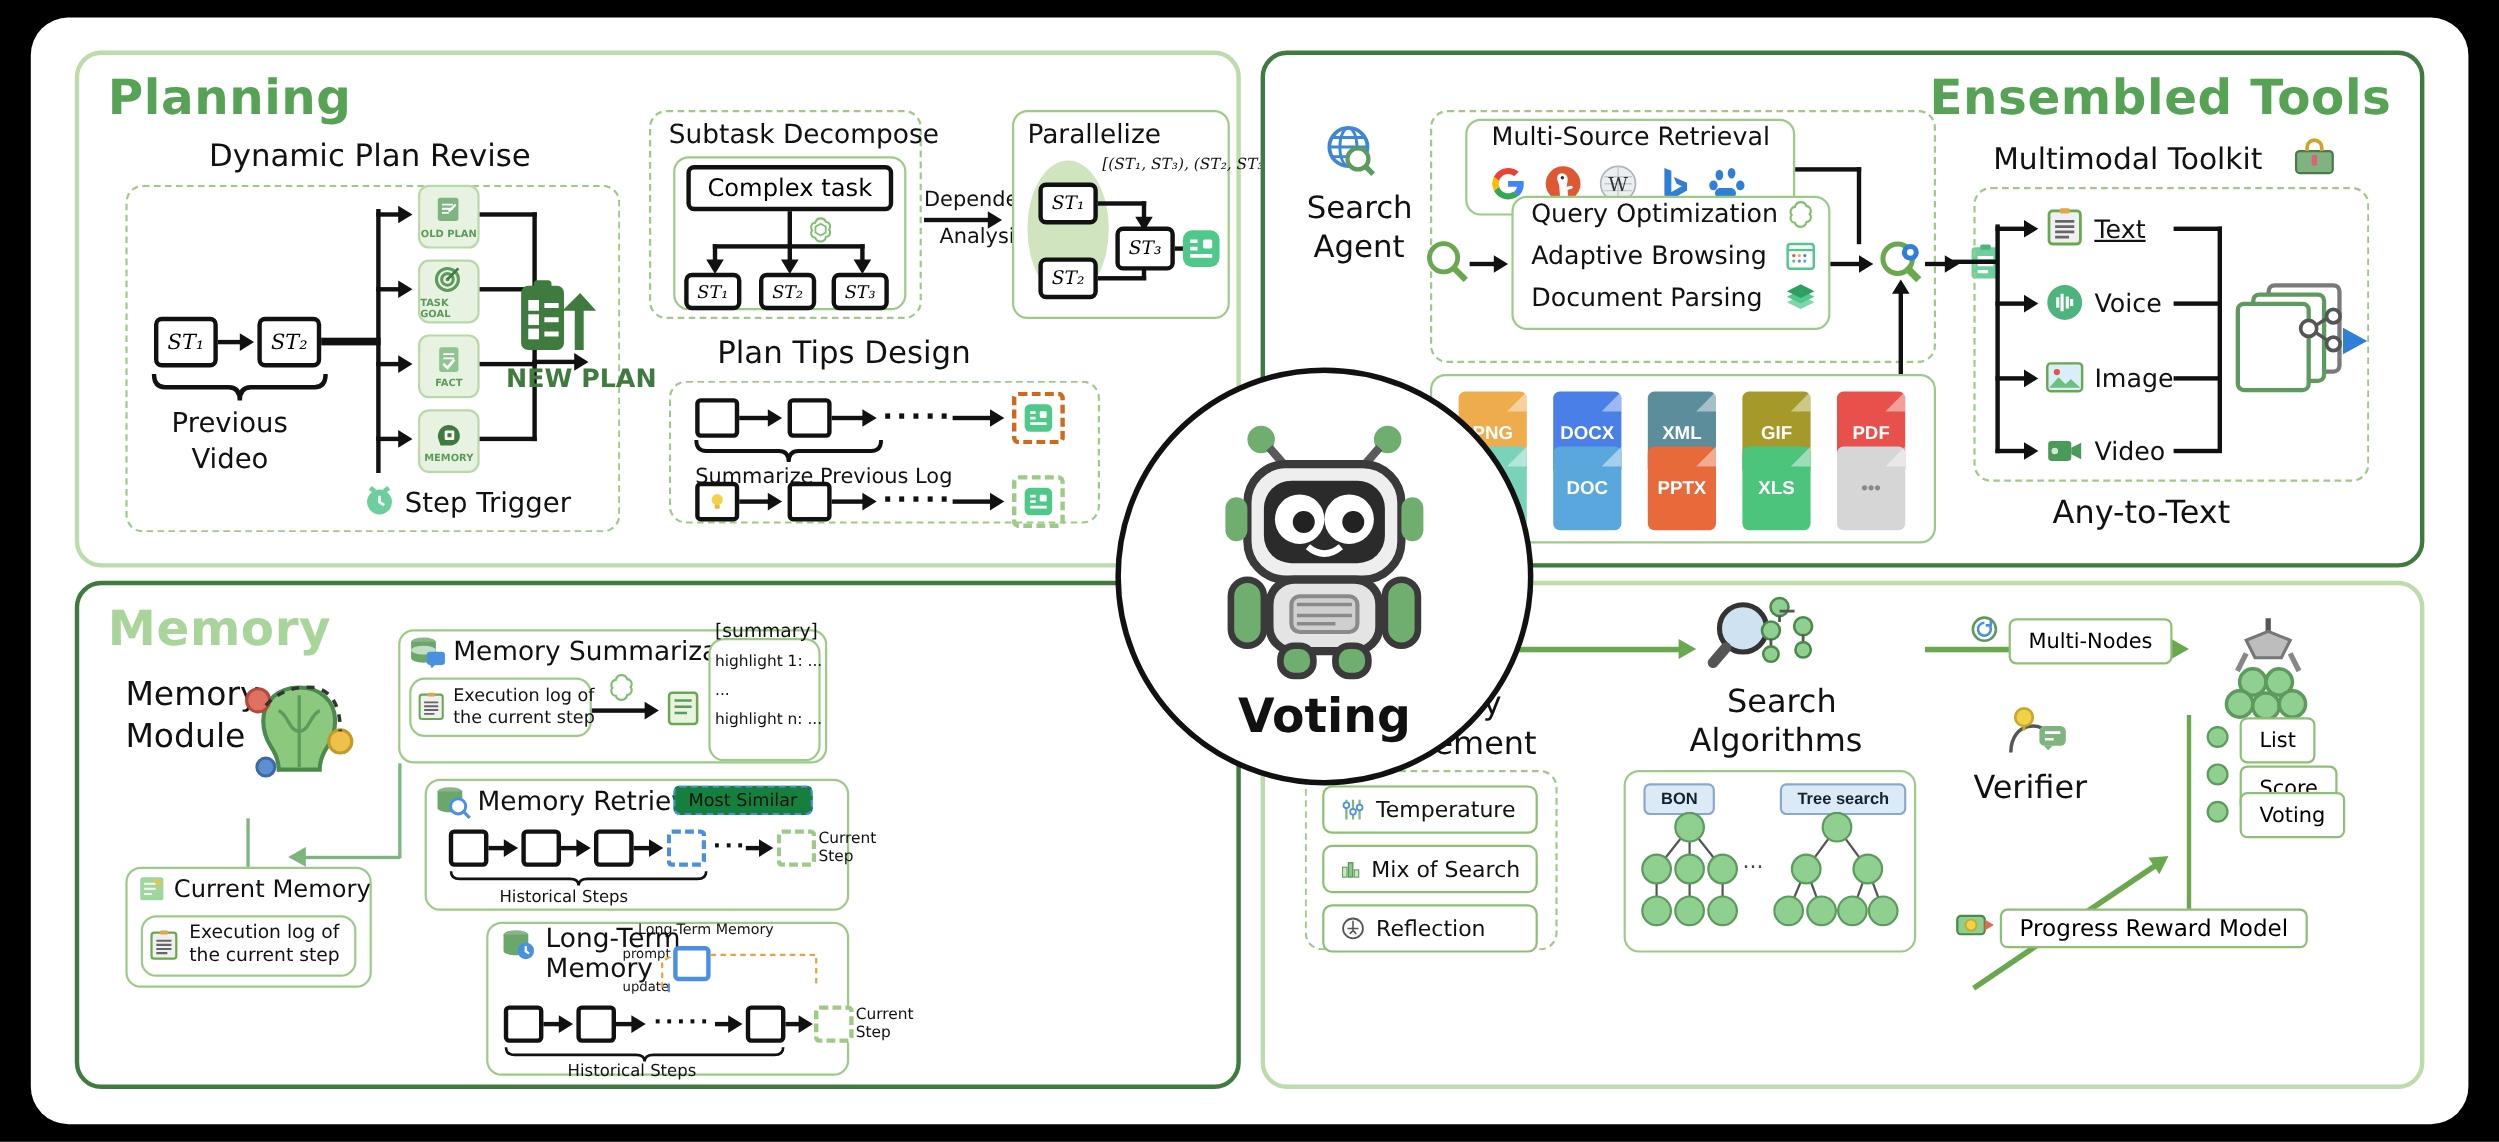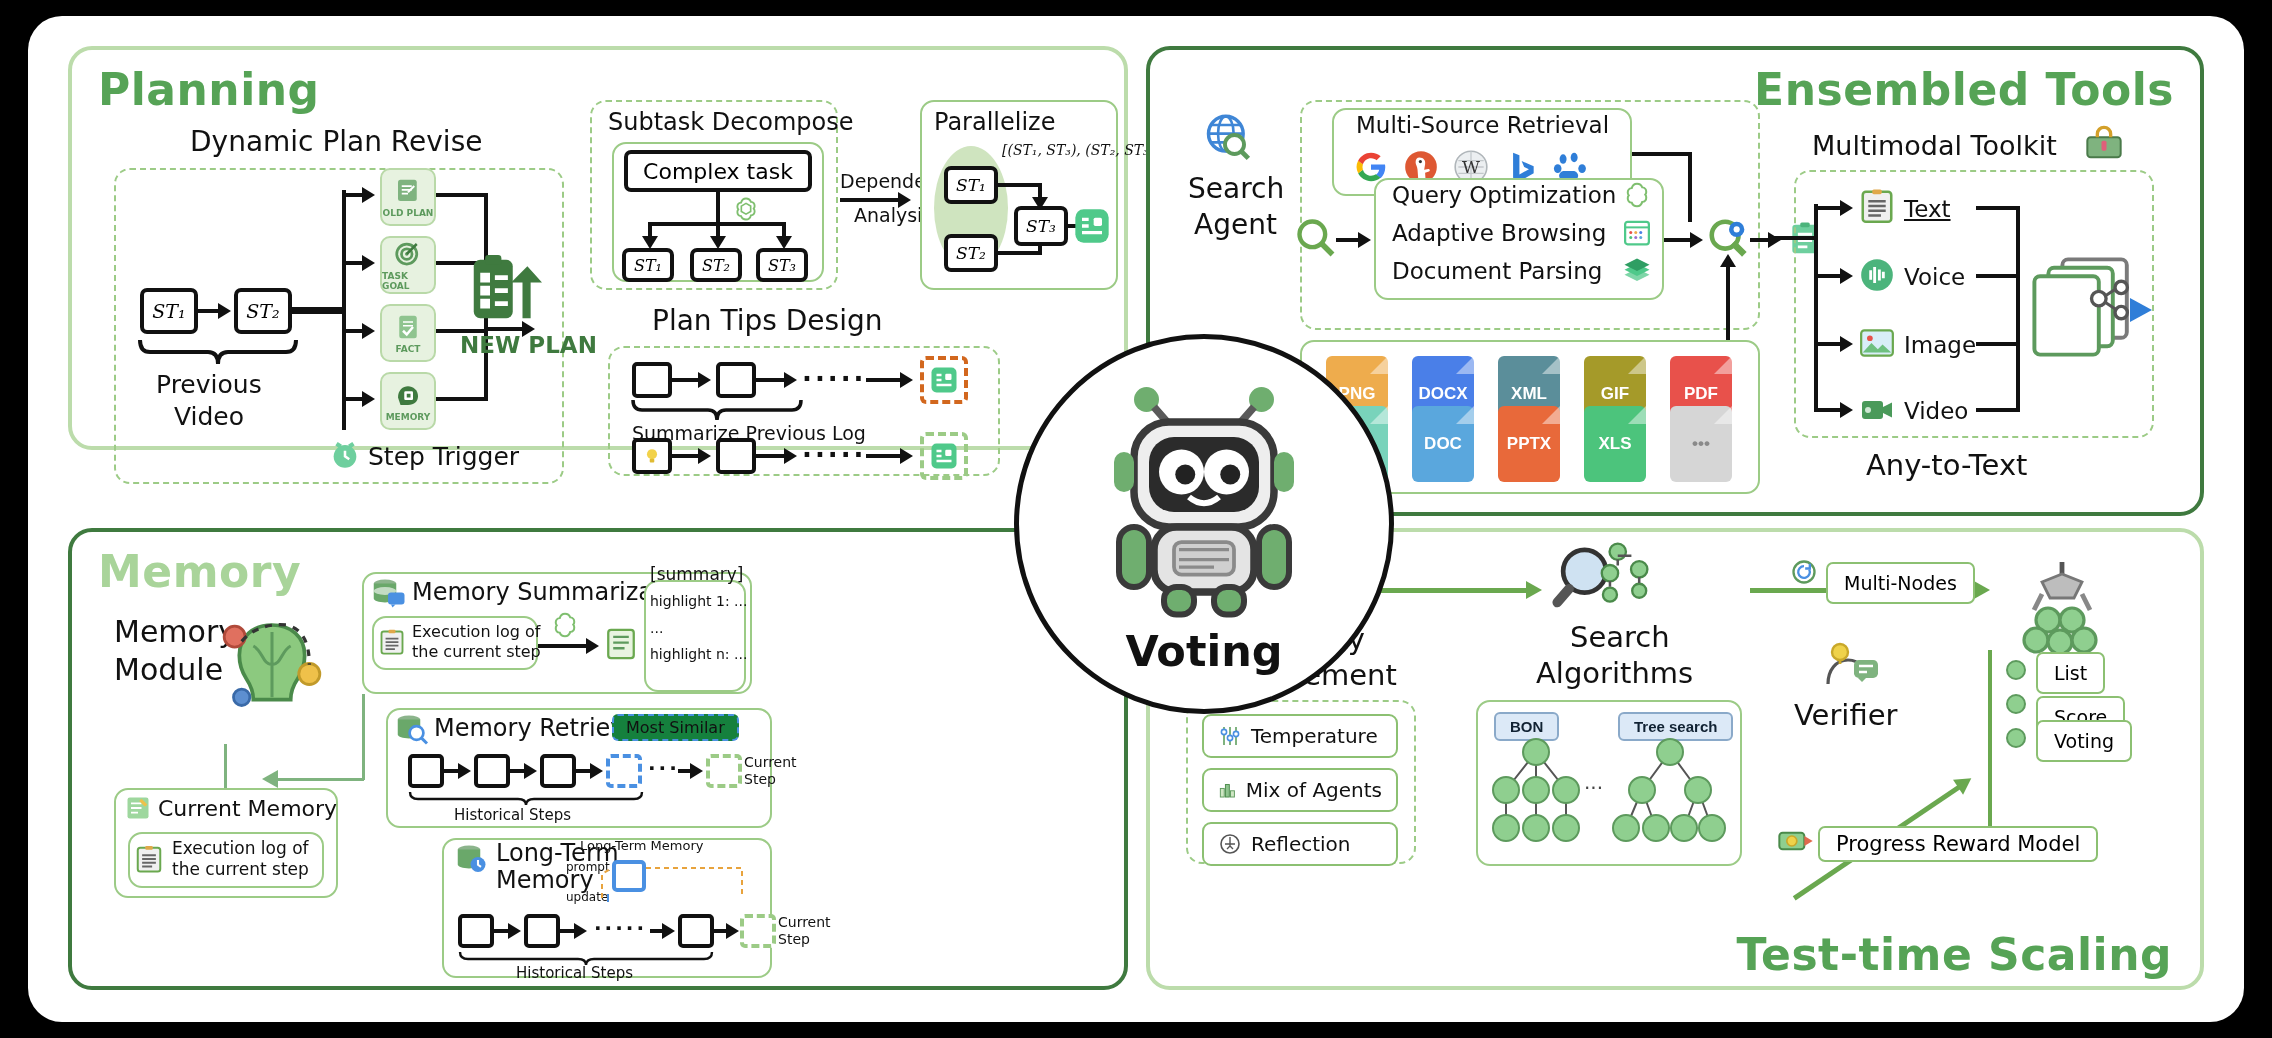--- a/index.html
+++ b/index.html
@@ -8,21 +8,21 @@
     background: #000;
     font-family: "DejaVu Sans", sans-serif;
     overflow: hidden;
   }
   .canvas {
     position: absolute; left: 28px; top: 16px;
     width: 2216px; height: 1006px;
     background: #fff; border-radius: 34px;
   }
   .panel { position: absolute; border-radius: 24px; background: #fff; }
-  .p-planning  { left: 40px;  top: 30px;  width: 1060px; height: 404px;
+  .p-planning  { left: 40px;  top: 30px;  width: 1060px; height: 470px;
                  border: 4px solid #bcdcab; }
   .p-tools     { left: 1118px;top: 30px;  width: 1058px; height: 470px;
                  border: 4px solid #3f7a3f; }
   .p-memory    { left: 40px;  top: 512px; width: 1060px; height: 462px;
                  border: 4px solid #3f7a3f; }
   .p-scaling   { left: 1118px;top: 512px; width: 1058px; height: 462px;
                  border: 4px solid #bcdcab; }
 
   .panel-title {
     position: absolute; font-family: "DejaVu Sans", sans-serif;
@@ -610,21 +610,20 @@
       <div>Current</div>
       <div>Step</div>
     </div>
     <svg style="position:absolute;left:384px;top:418px;" width="260" height="18">
       <path d="M4,2 Q4,9 12,9 L122,9 Q130,9 130,15 Q130,9 138,9 L248,9 Q256,9 256,2" stroke="#111" stroke-width="2.4" fill="none"></path>
     </svg>
     <div class="sub-title" style="left:444px;top:432px;font-size:15px;">Historical Steps</div>
   </div>
 
   <div class="panel p-scaling">
-    <div class="panel-title t-scaling">Test-time Scaling</div>
 
     <svg style="position:absolute;left:70px;top:18px;" width="120" height="66" viewBox="0 0 60 34">
       <rect x="1" y="14" width="14" height="13" rx="2" fill="#9b8ec4"></rect>
       <rect x="13" y="2" width="14" height="12" rx="2" fill="#e06a4e" transform="rotate(-12 20 8)"></rect>
       <circle cx="26" cy="22" r="8" fill="#74bb74"></circle>
       <path d="M24 6l10 2-6 7z" fill="#3a4fa8"></path>
       <circle cx="43" cy="6" r="6" fill="#9b3fd0"></circle>
       <circle cx="36" cy="18" r="3.4" fill="#3f9ad6"></circle>
       <path d="M42 14l10 2 2 10-10 2-4-8z" fill="#efc72e"></path>
       <path d="M16 10l16 6" stroke="#9fcfe8" stroke-width="1.6"></path>
@@ -640,21 +639,21 @@
         <circle cx="18" cy="10" r="2.6" fill="#fff" stroke="#4a90e2" stroke-width="1.6"></circle>
       </svg>
       <span>Temperature</span>
     </div>
     <div class="pill" style="left:52px;top:236px;width:196px;height:44px;">
       <svg width="24" height="24" viewBox="0 0 24 24">
         <rect x="3" y="10" width="5" height="11" fill="#cfe6c4" stroke="#5d9a5d" stroke-width="1.2"></rect>
         <rect x="9.5" y="5" width="5" height="16" fill="#8fc48f" stroke="#4a8a4a" stroke-width="1.2"></rect>
         <rect x="16" y="13" width="5" height="8" fill="#cfe6c4" stroke="#5d9a5d" stroke-width="1.2"></rect>
       </svg>
-      <span>Mix of Agents</span>
+      <span>Mix of Search</span>
     </div>
     <div class="pill" style="left:52px;top:290px;width:196px;height:44px;">
       <svg width="24" height="24" viewBox="0 0 24 24">
         <circle cx="12" cy="12" r="9" fill="none" stroke="#555" stroke-width="1.6"></circle>
         <path d="M12 5v9M7 12h10M9 17l3-3 3 3" stroke="#555" stroke-width="1.4" fill="none"></path>
       </svg>
       <span>Reflection</span>
     </div>
 
     <div class="greenarrow" style="left:212px;top:56px;width:166px;"></div>

